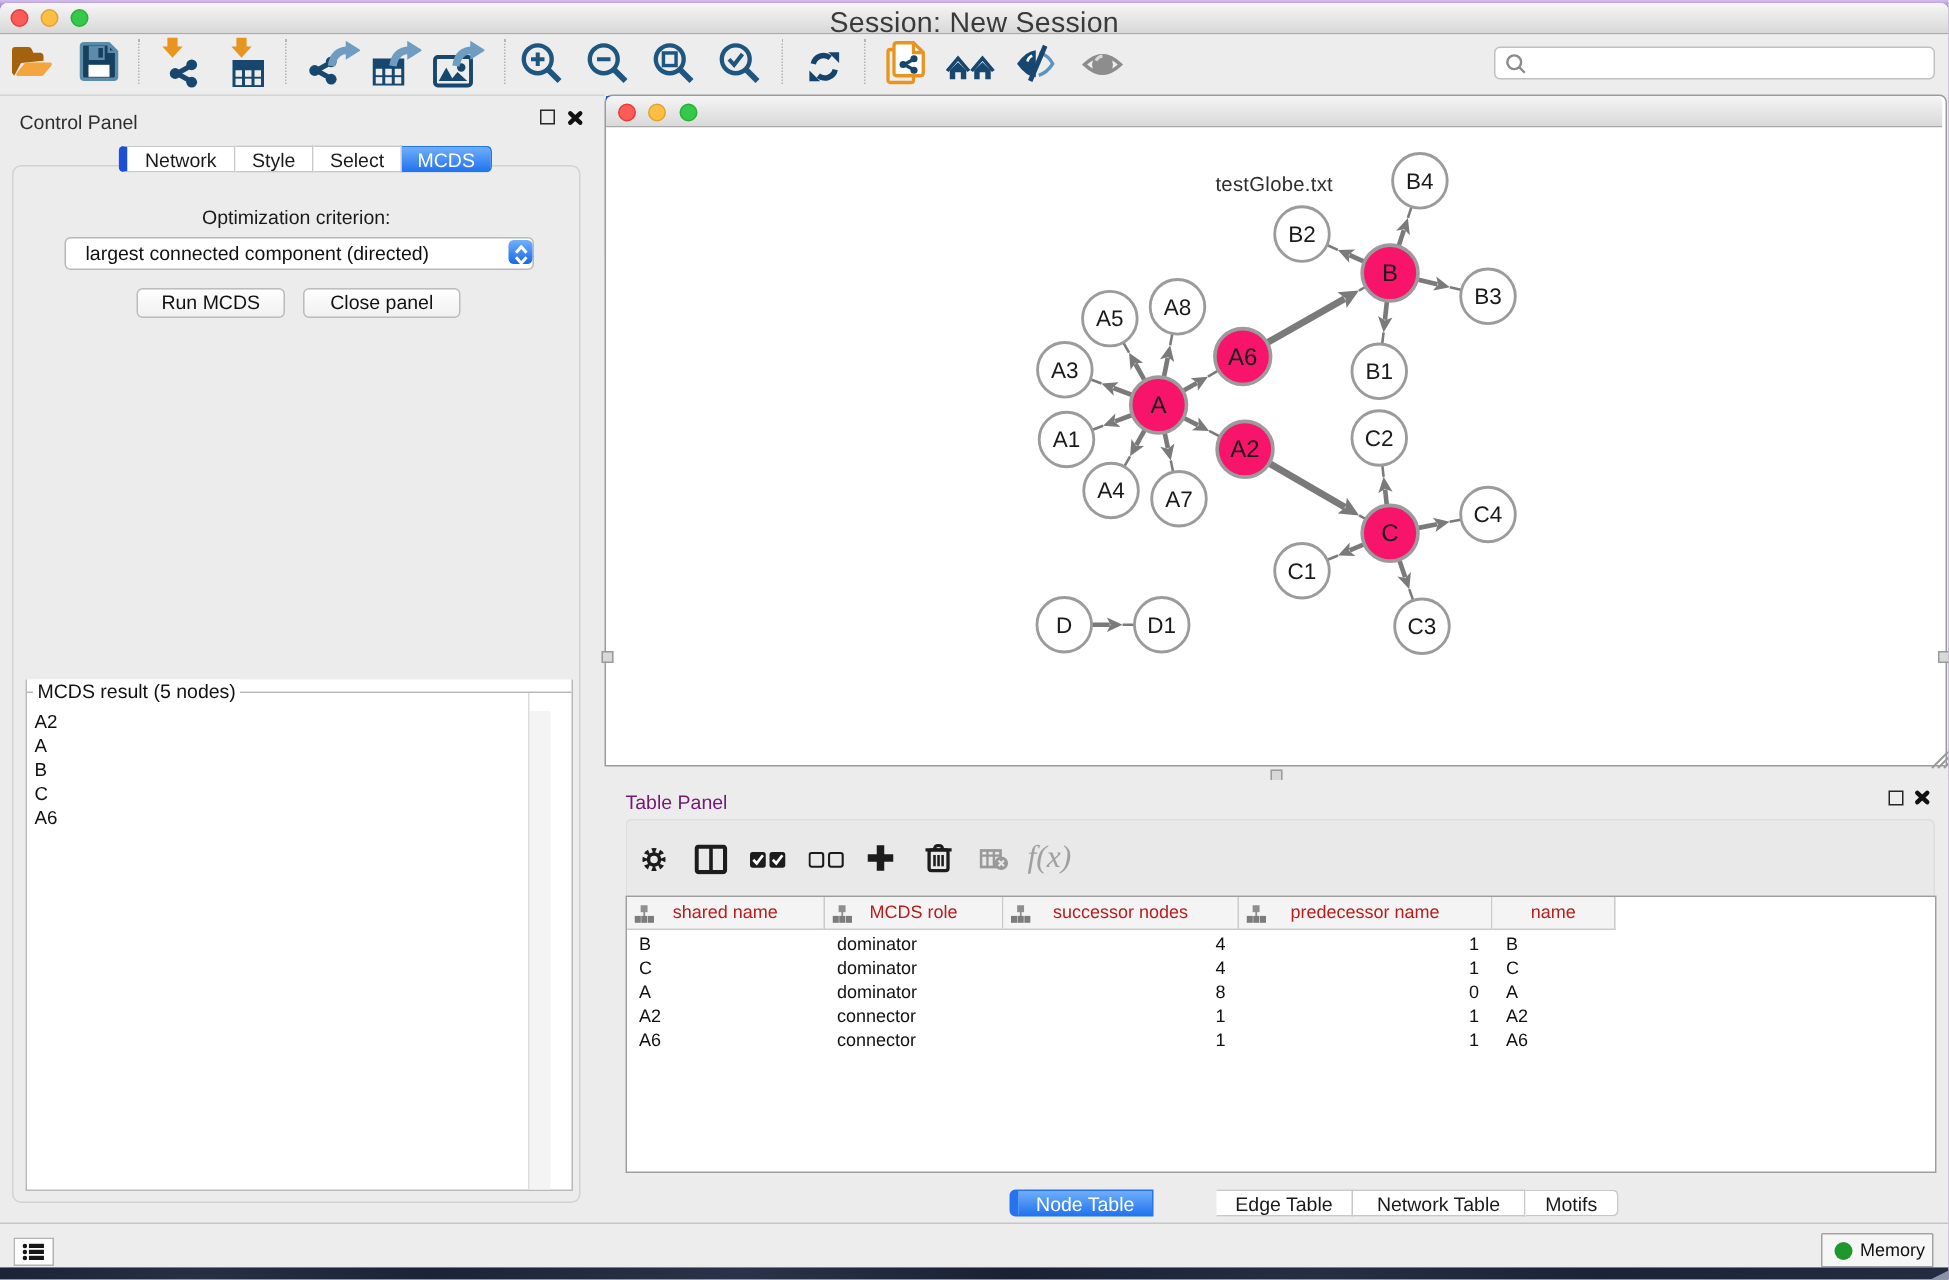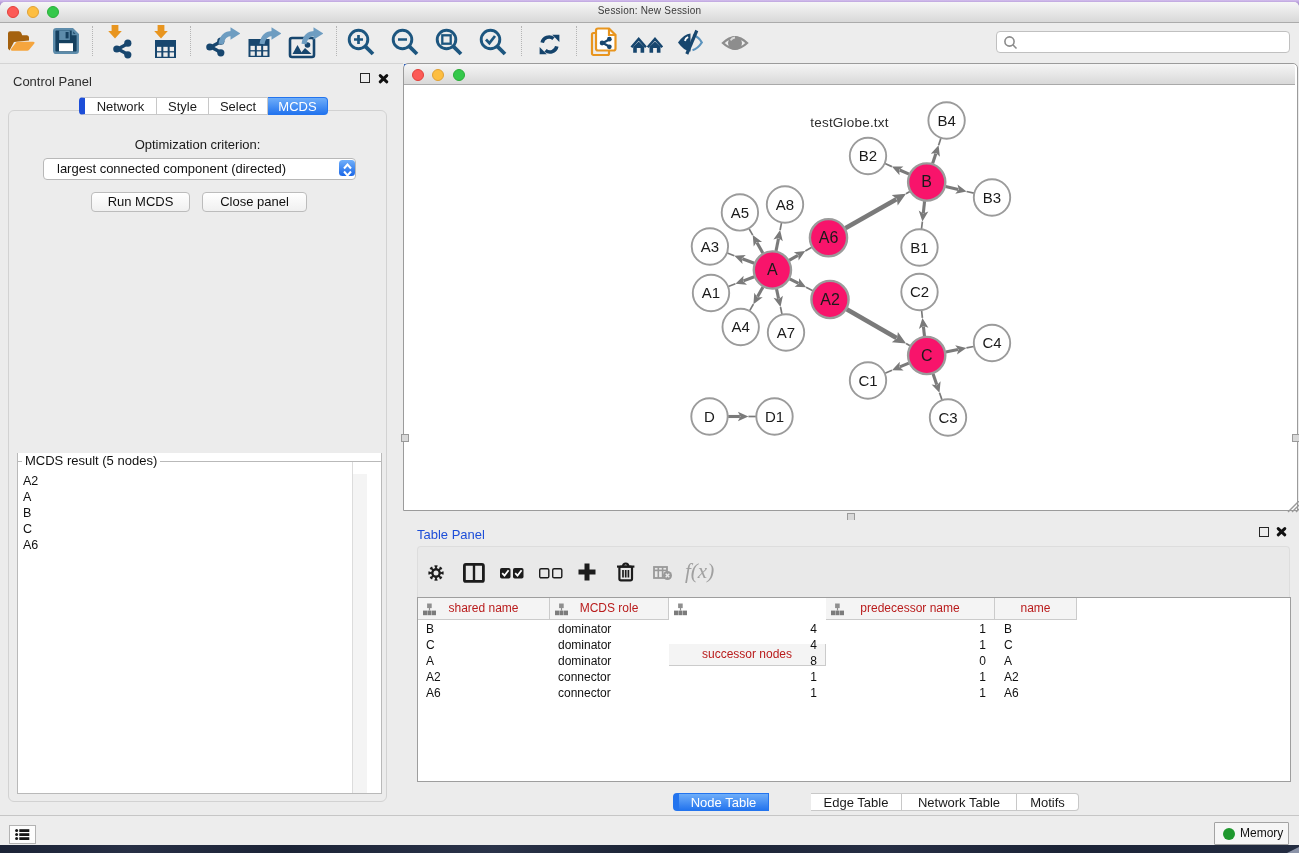--- a/index.html
+++ b/index.html
@@ -6,21 +6,21 @@
   body{width:1299px;height:853px;position:relative;overflow:hidden;
        font-family:"Liberation Sans",sans-serif;background:linear-gradient(#d4bfee,#a88cce 4px,#8f74b8 6px);}
   .abs{position:absolute;}
   #appwin{left:0;top:2px;width:1299px;height:843px;background:#ececec;
           border-radius:5px 5px 0 0;overflow:hidden;}
   
   #titlebar{left:0;top:0;width:1299px;height:20px;
     background:linear-gradient(#f6f6f6,#d8d8d8);
     border-bottom:1px solid #ababab;border-radius:5px 5px 0 0;}
   .tl{width:12px;height:12px;border-radius:50%;top:4px;}
-  #title-text{width:1299px;text-align:center;top:3px;font-size:10px;color:#3a3a3a;letter-spacing:0.2px;}
+  #title-text{width:1299px;text-align:center;top:3px;font-size:19px;color:#3a3a3a;letter-spacing:0.2px;}
   
   #toolbar{left:0;top:21px;width:1299px;height:40px;background:#ededed;}
   .tsep{top:3px;width:0;height:30px;border-left:1px dotted #b5b5b5;}
   #searchbox{left:996px;top:8px;width:292px;height:20px;background:#fff;
      border:1px solid #c0c0c0;border-radius:4px;}
   
   #cp{left:0;top:59px;width:403px;height:759px;background:#ececec;}
   #cp-title{left:13px;top:13px;font-size:13px;color:#2e2e2e;}
   #cp-panel{left:8px;top:49px;width:377px;height:690px;background:#ececec;
     border:1px solid #d2d2d2;border-radius:6px;}
@@ -45,21 +45,21 @@
   #mcds-scroll{right:14px;top:9px;width:14px;height:331px;border-left:1px solid #dcdcdc;background:linear-gradient(#ffffff,#ffffff 12px,#f4f4f4 12px);}
   
   #netwin{left:403px;top:61px;width:893px;height:446px;background:#fff;
     border:1px solid #9b9b9b;border-radius:5px 5px 0 0;}
   #net-titlebar{left:0;top:0;width:891px;height:20px;
     background:linear-gradient(#f5f5f5,#d9d9d9);
     border-bottom:1px solid #a9a9a9;border-radius:4px 4px 0 0;}
   #net-title{width:891px;text-align:center;top:4px;font-size:13.5px;color:#2d2d2d;letter-spacing:0.2px;margin-top:47px;}
   
   #tp{left:403px;top:518px;width:896px;height:300px;background:#ececec;}
-  #tp-title{left:14px;top:7px;font-size:13px;color:#1d4ed8;}
+  #tp-title{left:14px;top:7px;font-size:13px;color:#701a75;}
   #tp-toolbar{left:14px;top:26px;width:871px;height:50px;background:#e9e9e9;
     border:1px solid #dddddd;border-bottom:none;border-radius:4px 4px 0 0;}
   #tp-table{left:14px;top:77px;width:872px;height:183px;background:#fff;
     border:1px solid #9e9e9e;}
   .th{background:#f4f4f4;border-right:1px solid #cbcbcb;border-bottom:1px solid #cbcbcb;
       font-size:12px;color:#b91c1c;text-align:center;height:21px;line-height:21px;position:absolute;top:0;}
   .td{position:absolute;font-size:12px;color:#111;}
   #tp-tabs{left:270px;top:273px;}
   
   #statusbar{left:0;top:813px;width:1299px;height:30px;background:#ededed;
@@ -420,21 +420,21 @@
           <line x1="5.3" y1="3" x2="5.3" y2="14" stroke="#999999" stroke-width="1.6"></line>
           <line x1="9.6" y1="3" x2="9.6" y2="14" stroke="#999999" stroke-width="1.6"></line>
           <circle cx="14.5" cy="11.5" r="4.5" fill="#999999"></circle>
           <path d="M12.7 9.7 L16.3 13.3 M16.3 9.7 L12.7 13.3" stroke="#e9e9e9" stroke-width="1.4"></path>
         </svg>
         <div class="abs" style="left:267px;top:12px;font-family:'Liberation Serif',serif;font-style:italic;font-size:21px;color:#a0a0a0">f(x)</div>
       </div>
     <div id="tp-table" class="abs">
         <div class="th" style="left:0px;width:131px;">shared name</div>
         <div class="th" style="left:132px;width:118px;">MCDS role</div>
-        <div class="th" style="left:251px;width:156px;margin-top:46px;">successor nodes</div>
+        <div class="th" style="left:251px;width:156px;">successor nodes</div>
         <div class="th" style="left:408px;width:168px;">predecessor name</div>
         <div class="th" style="left:577px;width:81px;">name</div>
         <svg class="abs" style="left:5px;top:5px" width="13" height="13" viewBox="0 0 13 13">
           <rect x="4.1" y="0.5" width="4.6" height="4.6" fill="#8f8f8f"></rect>
           <g fill="#7c7c7c">
             <rect x="0" y="7.6" width="4.2" height="4.6"></rect>
             <rect x="4.5" y="7.6" width="4" height="4.6"></rect>
             <rect x="8.9" y="7.6" width="4.2" height="4.6"></rect>
           </g>
           <path d="M6.5 5 V7.6" stroke="#8f8f8f" stroke-width="1.2" fill="none"></path>

